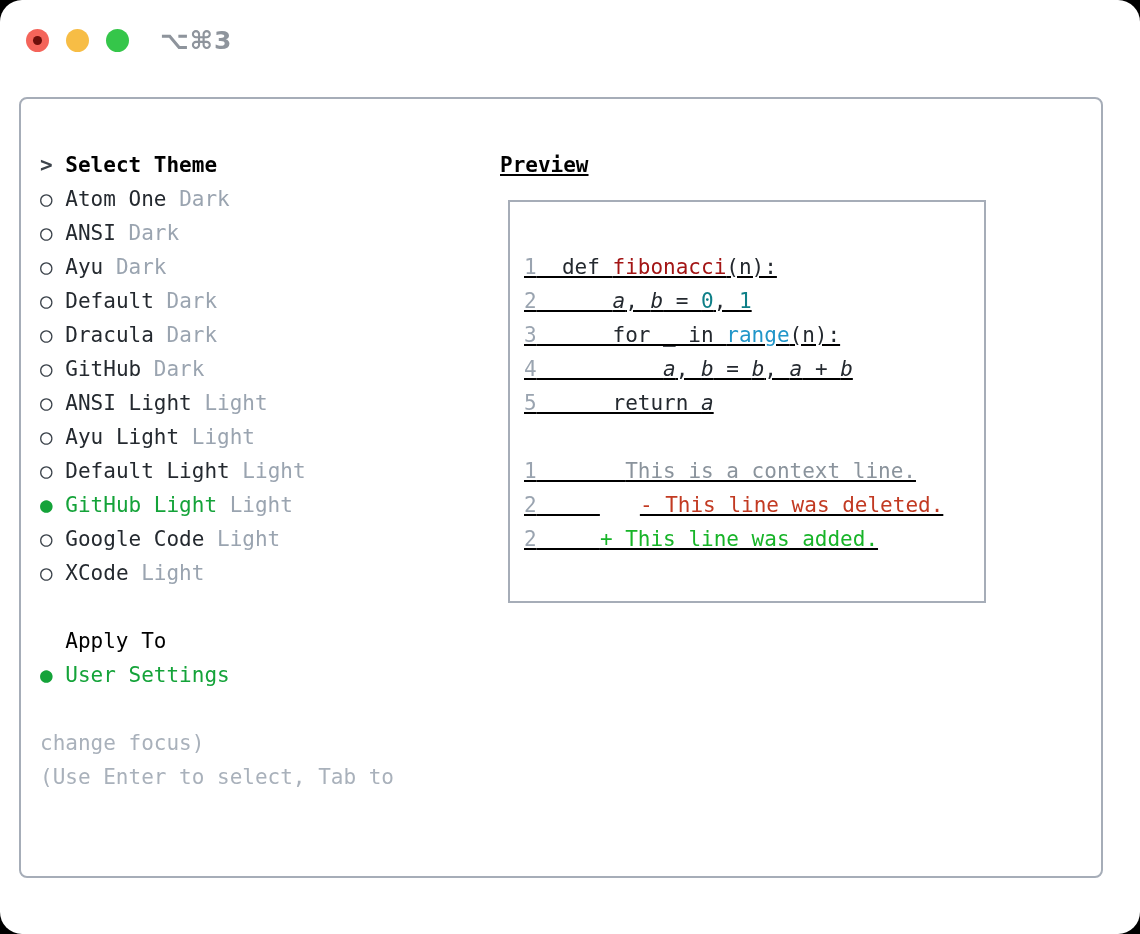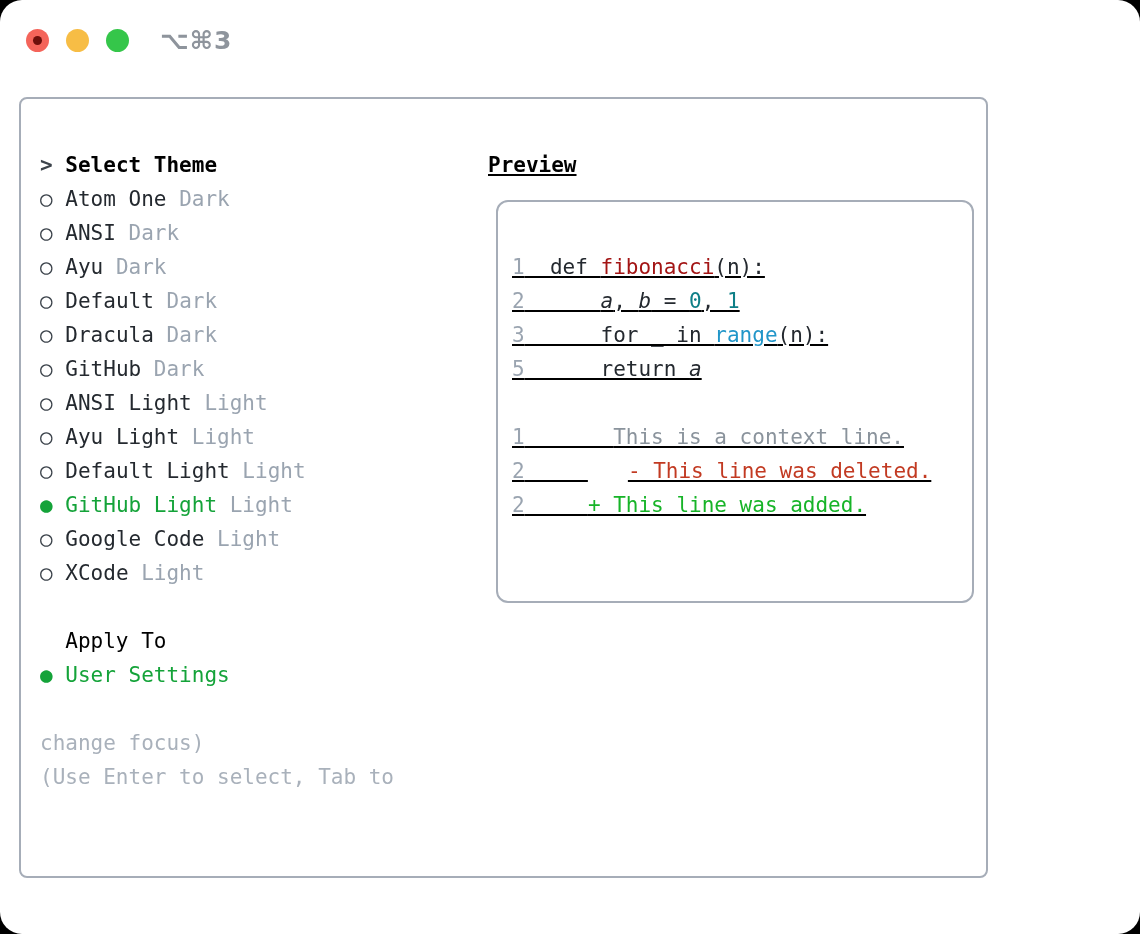--- a/index.html
+++ b/index.html
@@ -32,21 +32,21 @@
   }
   .shortcut {
     margin-left: 14px;
     font-family: "DejaVu Sans", sans-serif;
     font-size: 25px; font-weight: bold;
     color: #8e949c; letter-spacing: 1px;
   }
   
   .panel {
     position: absolute; left: 19px; top: 97px;
-    width: 969px; height: 781px;
+    width: 1084px; height: 781px;
     box-sizing: border-box;
     border: 2px solid var(--border-gray);
     border-radius: 8px;
     padding: 49px 12px 0 19px;
     display: flex;
   }
   .col-left { width: 460px; }
   .col-right { flex: 1; text-decoration: underline; }
   .row {
     height: 34px; line-height: 34px;
@@ -63,21 +63,21 @@
   
   .preview-label {
     height: 34px; line-height: 34px;
     font-size: 21px; font-weight: bold; color: #000000;
   }
   .preview-box {
     margin: 18px 0 0 8px;
     width: 478px; height: 403px;
     box-sizing: border-box;
     border: 2px solid var(--border-gray);
-    border-radius: 12px;
+    border-radius: 0;
     padding: 48px 0 0 14px;
     background: #ffffff;
   }
   .code-line {
     height: 34px; line-height: 34px;
     font-size: 21px; white-space: pre;
     color: var(--text);
   }
   .seg-lineno  { color: var(--muted-gray); }
   .seg-plain   { color: var(--text); }
@@ -128,20 +128,21 @@
         <div class="row hint">(Use Enter to select, Tab to</div>
       </div>
 
     <div class="col-right">
       <div class="preview-label">Preview</div>
       <div class="preview-box" id="code-box">
 
       <div class="code-line"><span class="seg-lineno">1</span><span class="seg-plain">  def </span><span class="seg-fn">fibonacci</span><span class="seg-plain">(n):</span></div>
           <div class="code-line"><span class="seg-lineno">2</span><span class="seg-plain">      </span><span class="seg-var">a</span><span class="seg-plain">, </span><span class="seg-var">b</span><span class="seg-plain"> = </span><span class="seg-num">0</span><span class="seg-plain">, </span><span class="seg-num">1</span></div>
           <div class="code-line"><span class="seg-lineno">3</span><span class="seg-plain">      for _ in </span><span class="seg-builtin">range</span><span class="seg-plain">(n):</span></div>
+          <div class="code-line"><span class="seg-lineno">4</span><span class="seg-plain">          </span><span class="seg-var">a</span><span class="seg-plain">, </span><span class="seg-var">b</span><span class="seg-plain"> = </span><span class="seg-var">b</span><span class="seg-plain">, </span><span class="seg-var">a</span><span class="seg-plain"> + </span><span class="seg-var">b</span></div>
           <div class="code-line"><span class="seg-lineno">5</span><span class="seg-plain">      return </span><span class="seg-var">a</span></div>
           <div class="code-line"></div>
           <div class="code-line"><span class="seg-lineno">1</span><span class="seg-plain">       </span><span class="seg-ctx">This is a context line.</span></div>
           <div class="code-line"><span class="seg-lineno">2</span><span class="seg-plain">     </span><span class="seg-del">- This line was deleted.</span></div>
           <div class="code-line"><span class="seg-lineno">2</span><span class="seg-plain">     </span><span class="seg-add">+ This line was added.</span></div>
         </div>
     </div>
 
   </div>
 </div>

